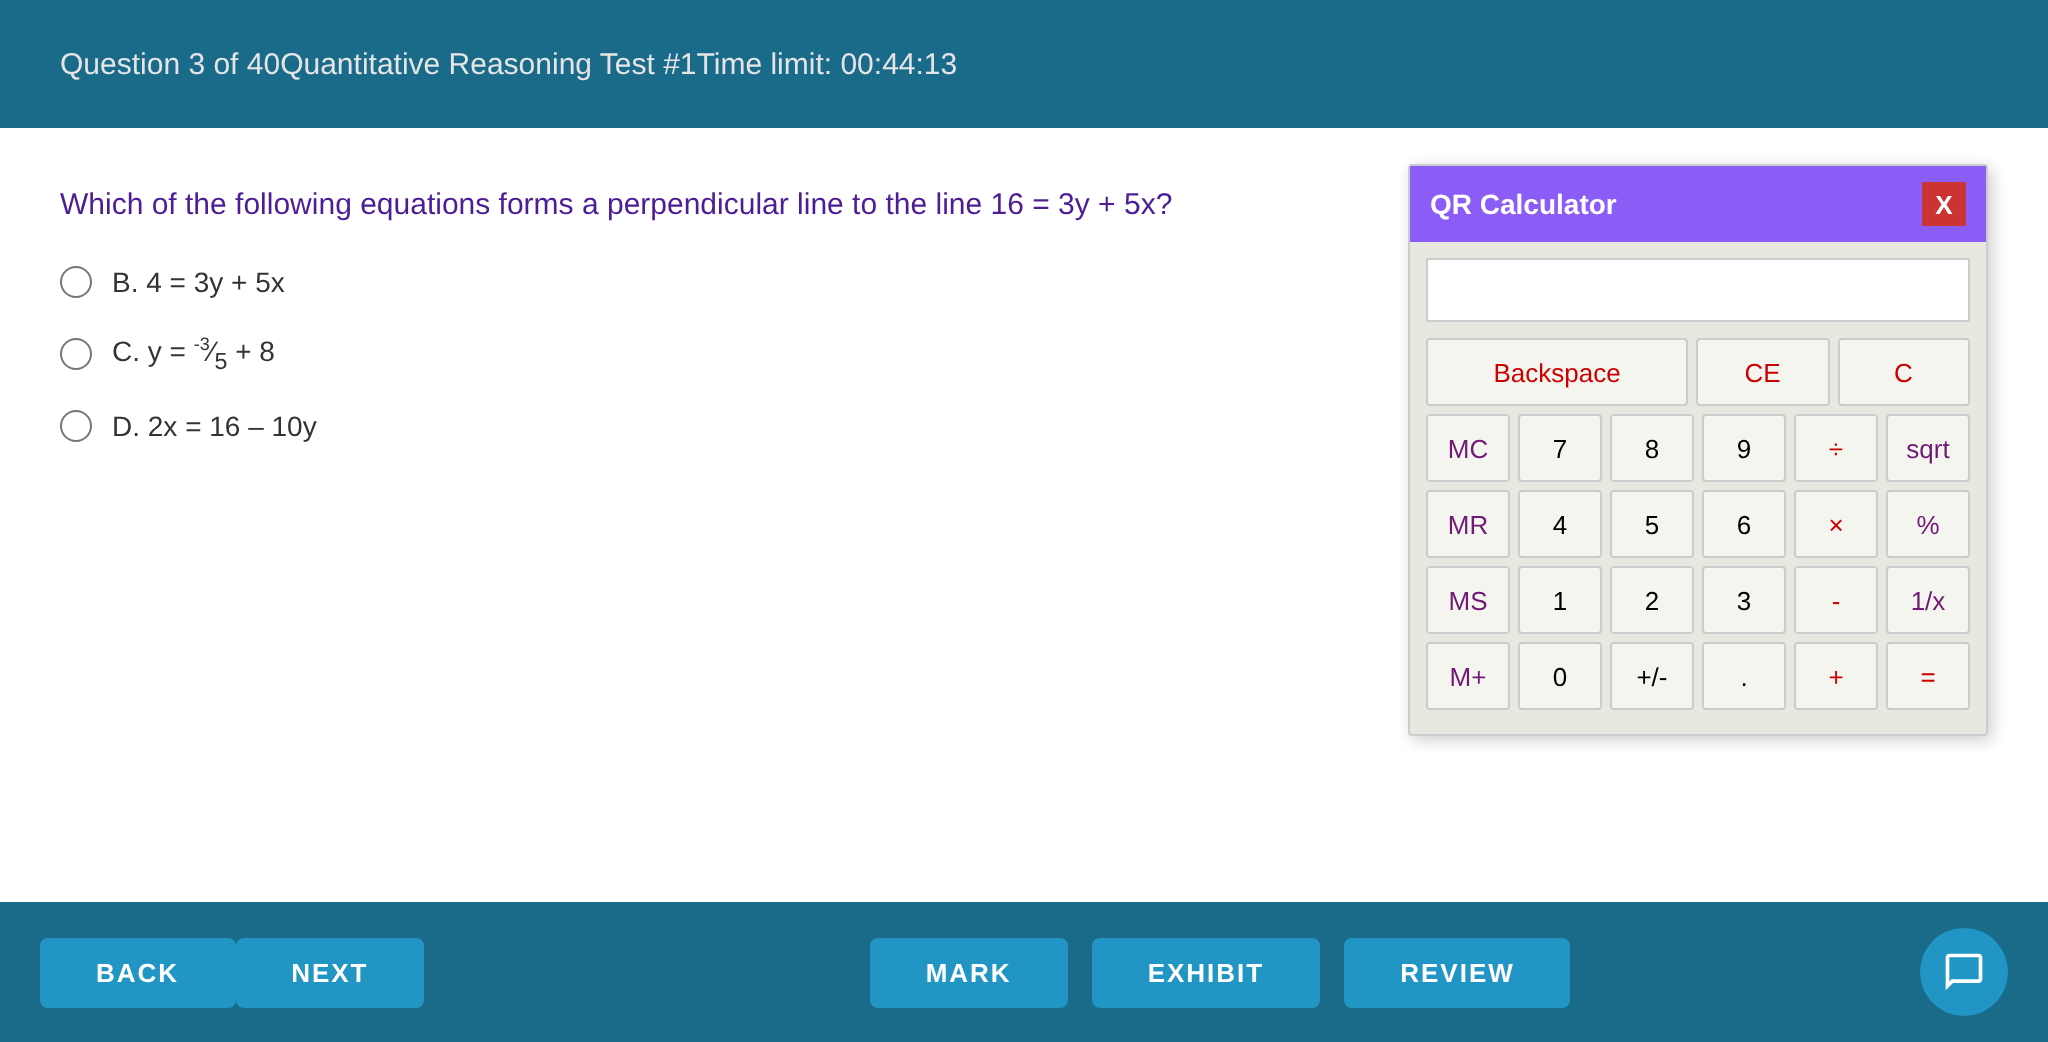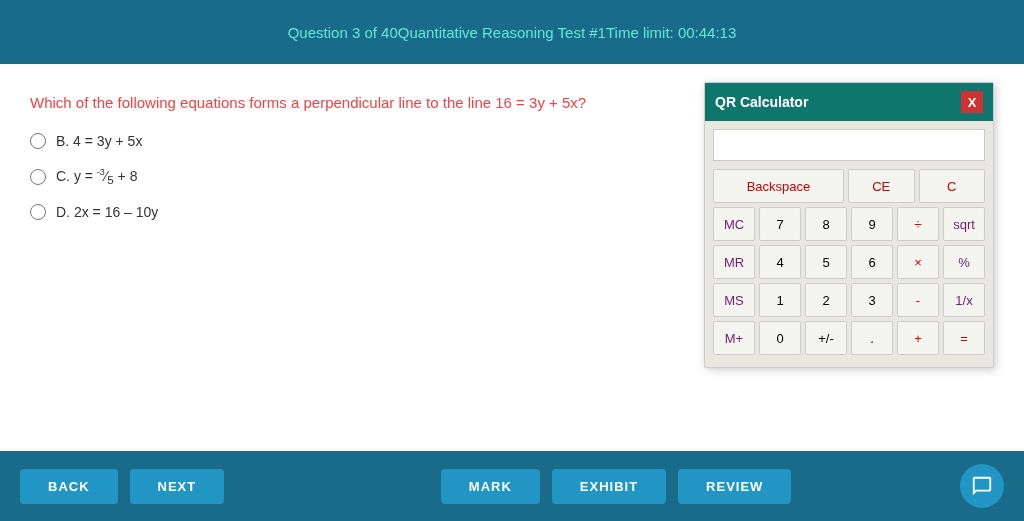--- a/index.html
+++ b/index.html
@@ -1,24 +1,24 @@
 <!DOCTYPE html>
 <html><head>
   <meta charset="utf-8">
   <style>
     * { box-sizing: border-box; margin: 0; padding: 0; }
     body { font-family: Arial, sans-serif; background: #f0f0f0; width: 1024px; height: 521px; overflow: hidden; display: flex; flex-direction: column; }
 
     
     #header {
       background: #1a6a8a;
-      color: #5eead4;
-      display: flex;
-      align-items: center;
-      justify-content: center;
+      color: #e5e5e5;
+      display: flex;
+      align-items: center;
+      justify-content: flex-start;
       padding: 0 30px;
       height: 64px;
       flex-shrink: 0;
     }
     #header .header-item {
       font-size: 15px;
       font-weight: 500;
     }
 
     
@@ -27,21 +27,21 @@
       background: #ffffff;
       display: flex;
       flex-direction: column;
       padding: 30px 30px 10px 30px;
       position: relative;
       overflow: hidden;
     }
 
     #question-text {
       font-size: 15px;
-      color: #ef4444;
+      color: #4c1d95;
       margin-bottom: 22px;
     }
 
     .answer-option {
       display: flex;
       align-items: center;
       margin-bottom: 18px;
       font-size: 14px;
       color: #333;
       cursor: pointer;
@@ -61,21 +61,21 @@
       position: absolute;
       top: 18px;
       right: 30px;
       width: 290px;
       background: #e8e8e0;
       border: 1px solid #ccc;
       border-radius: 2px;
       box-shadow: 2px 2px 8px rgba(0,0,0,0.2);
     }
     #calc-header {
-      background: #0f766e;
+      background: #8b5cf6;
       color: white;
       display: flex;
       align-items: center;
       justify-content: space-between;
       padding: 8px 10px;
       font-size: 14px;
       font-weight: bold;
     }
     #calc-close-btn {
       background: #cc3333;
@@ -125,21 +125,20 @@
       background: #1a6a8a;
       height: 70px;
       display: flex;
       align-items: center;
       justify-content: space-between;
       padding: 0 20px;
       flex-shrink: 0;
     }
     .footer-left {
       display: flex;
-      gap: 12px;
     }
     .footer-center {
       display: flex;
       gap: 12px;
       padding-left: 48px;
     }
     .footer-right {
       display: flex;
       align-items: center;
     }

